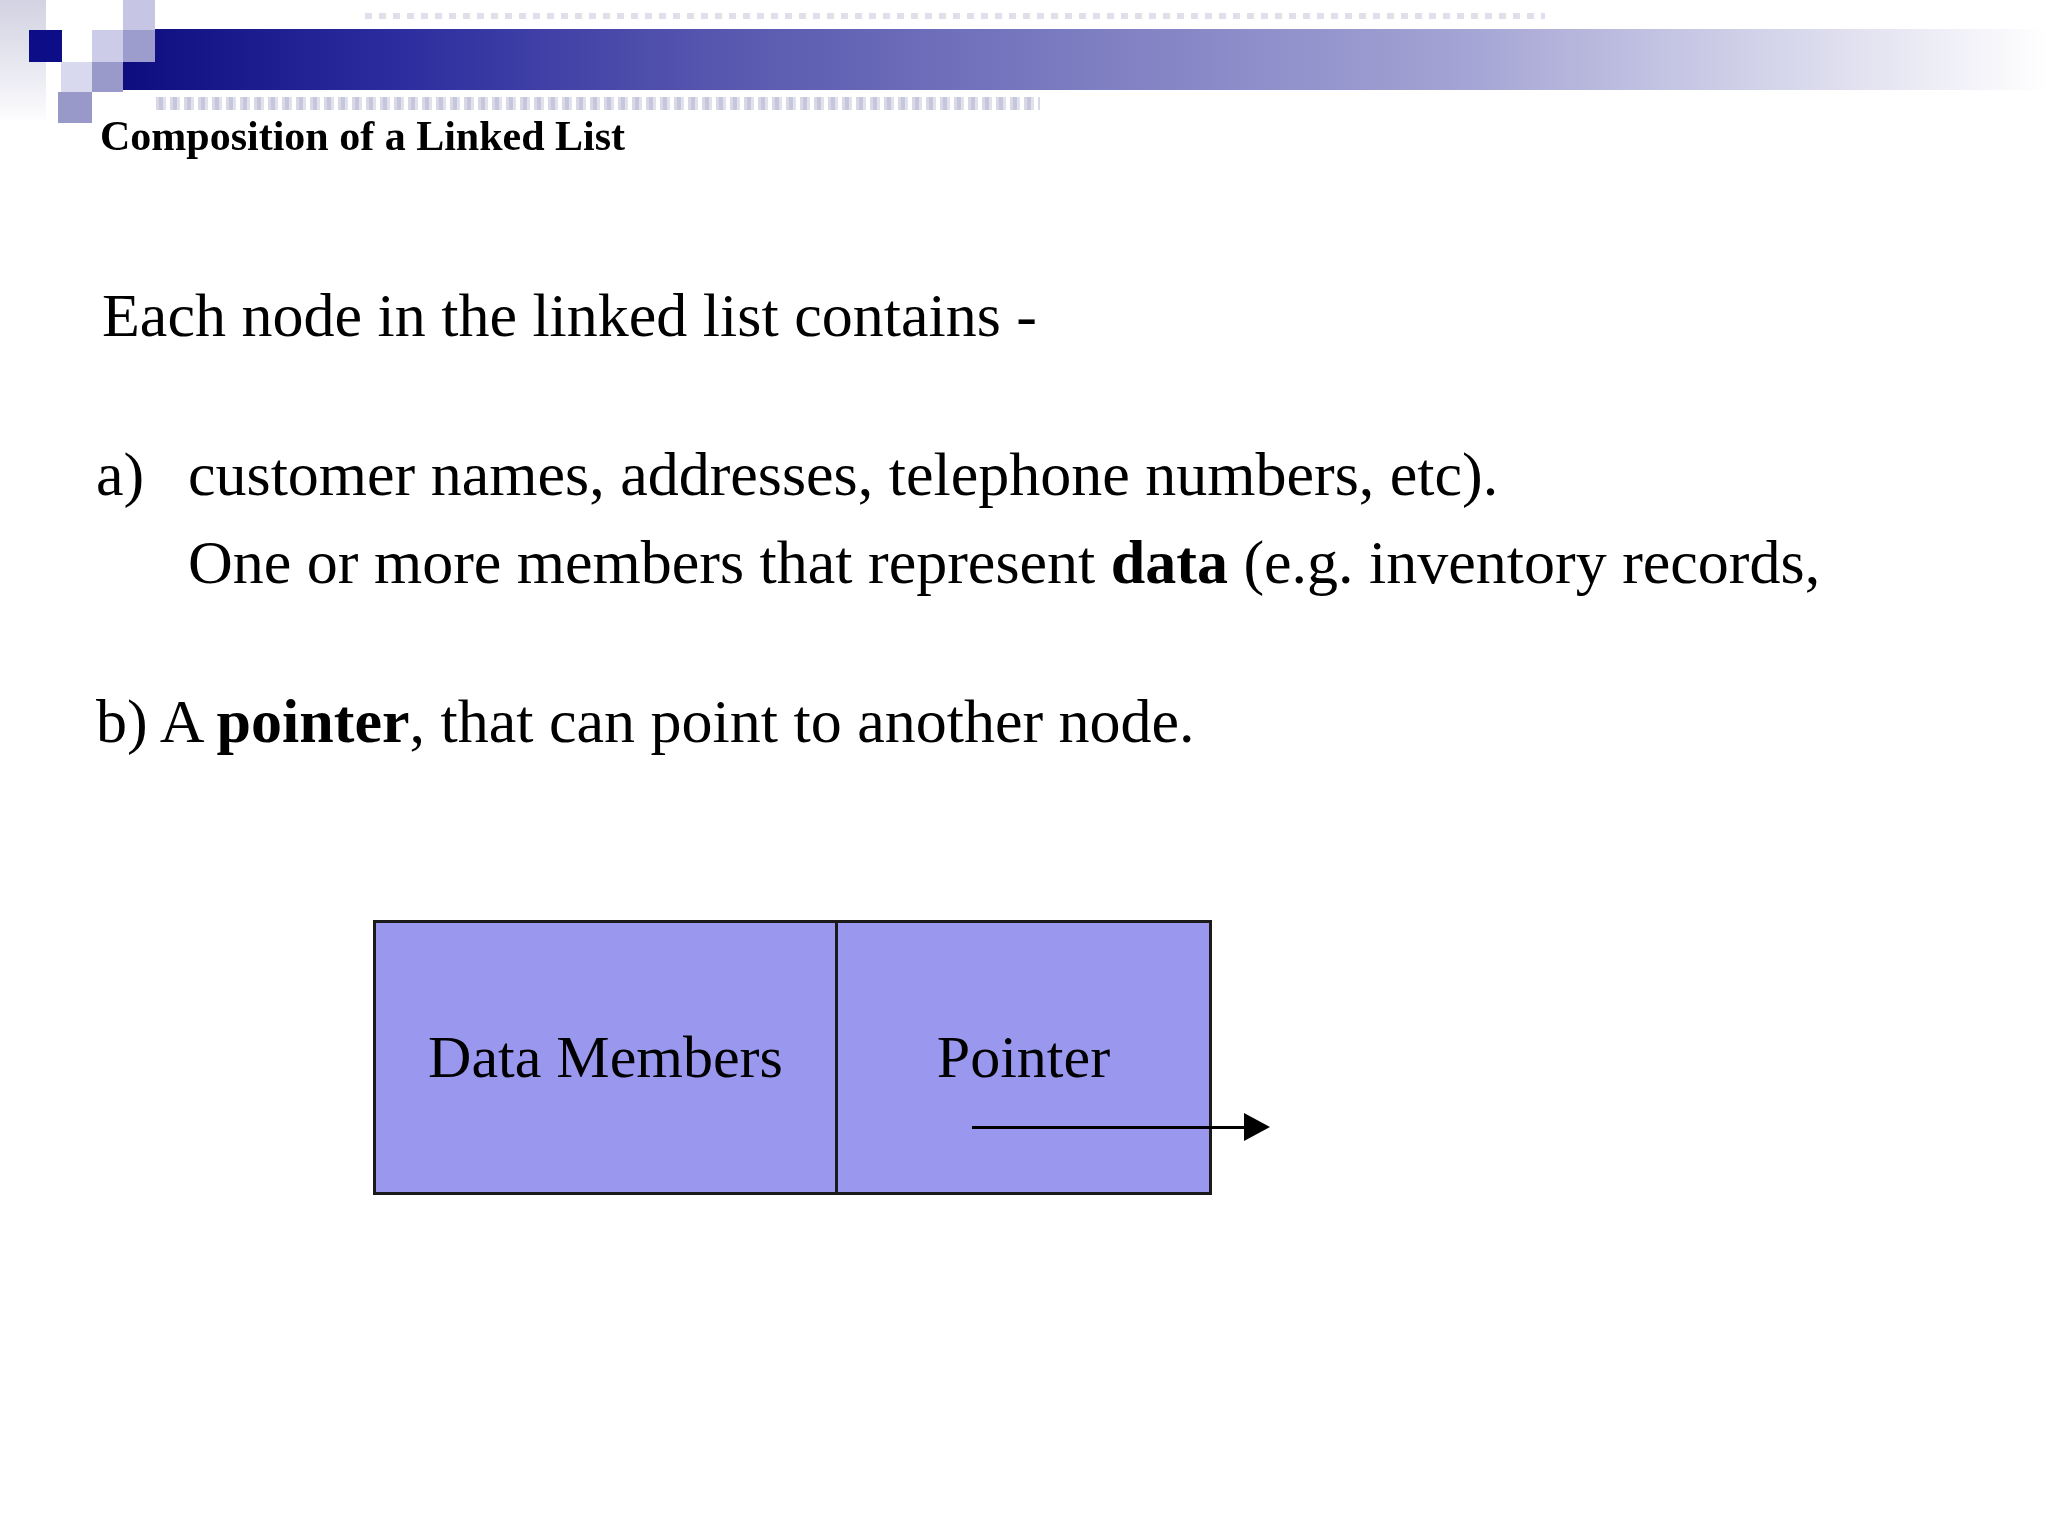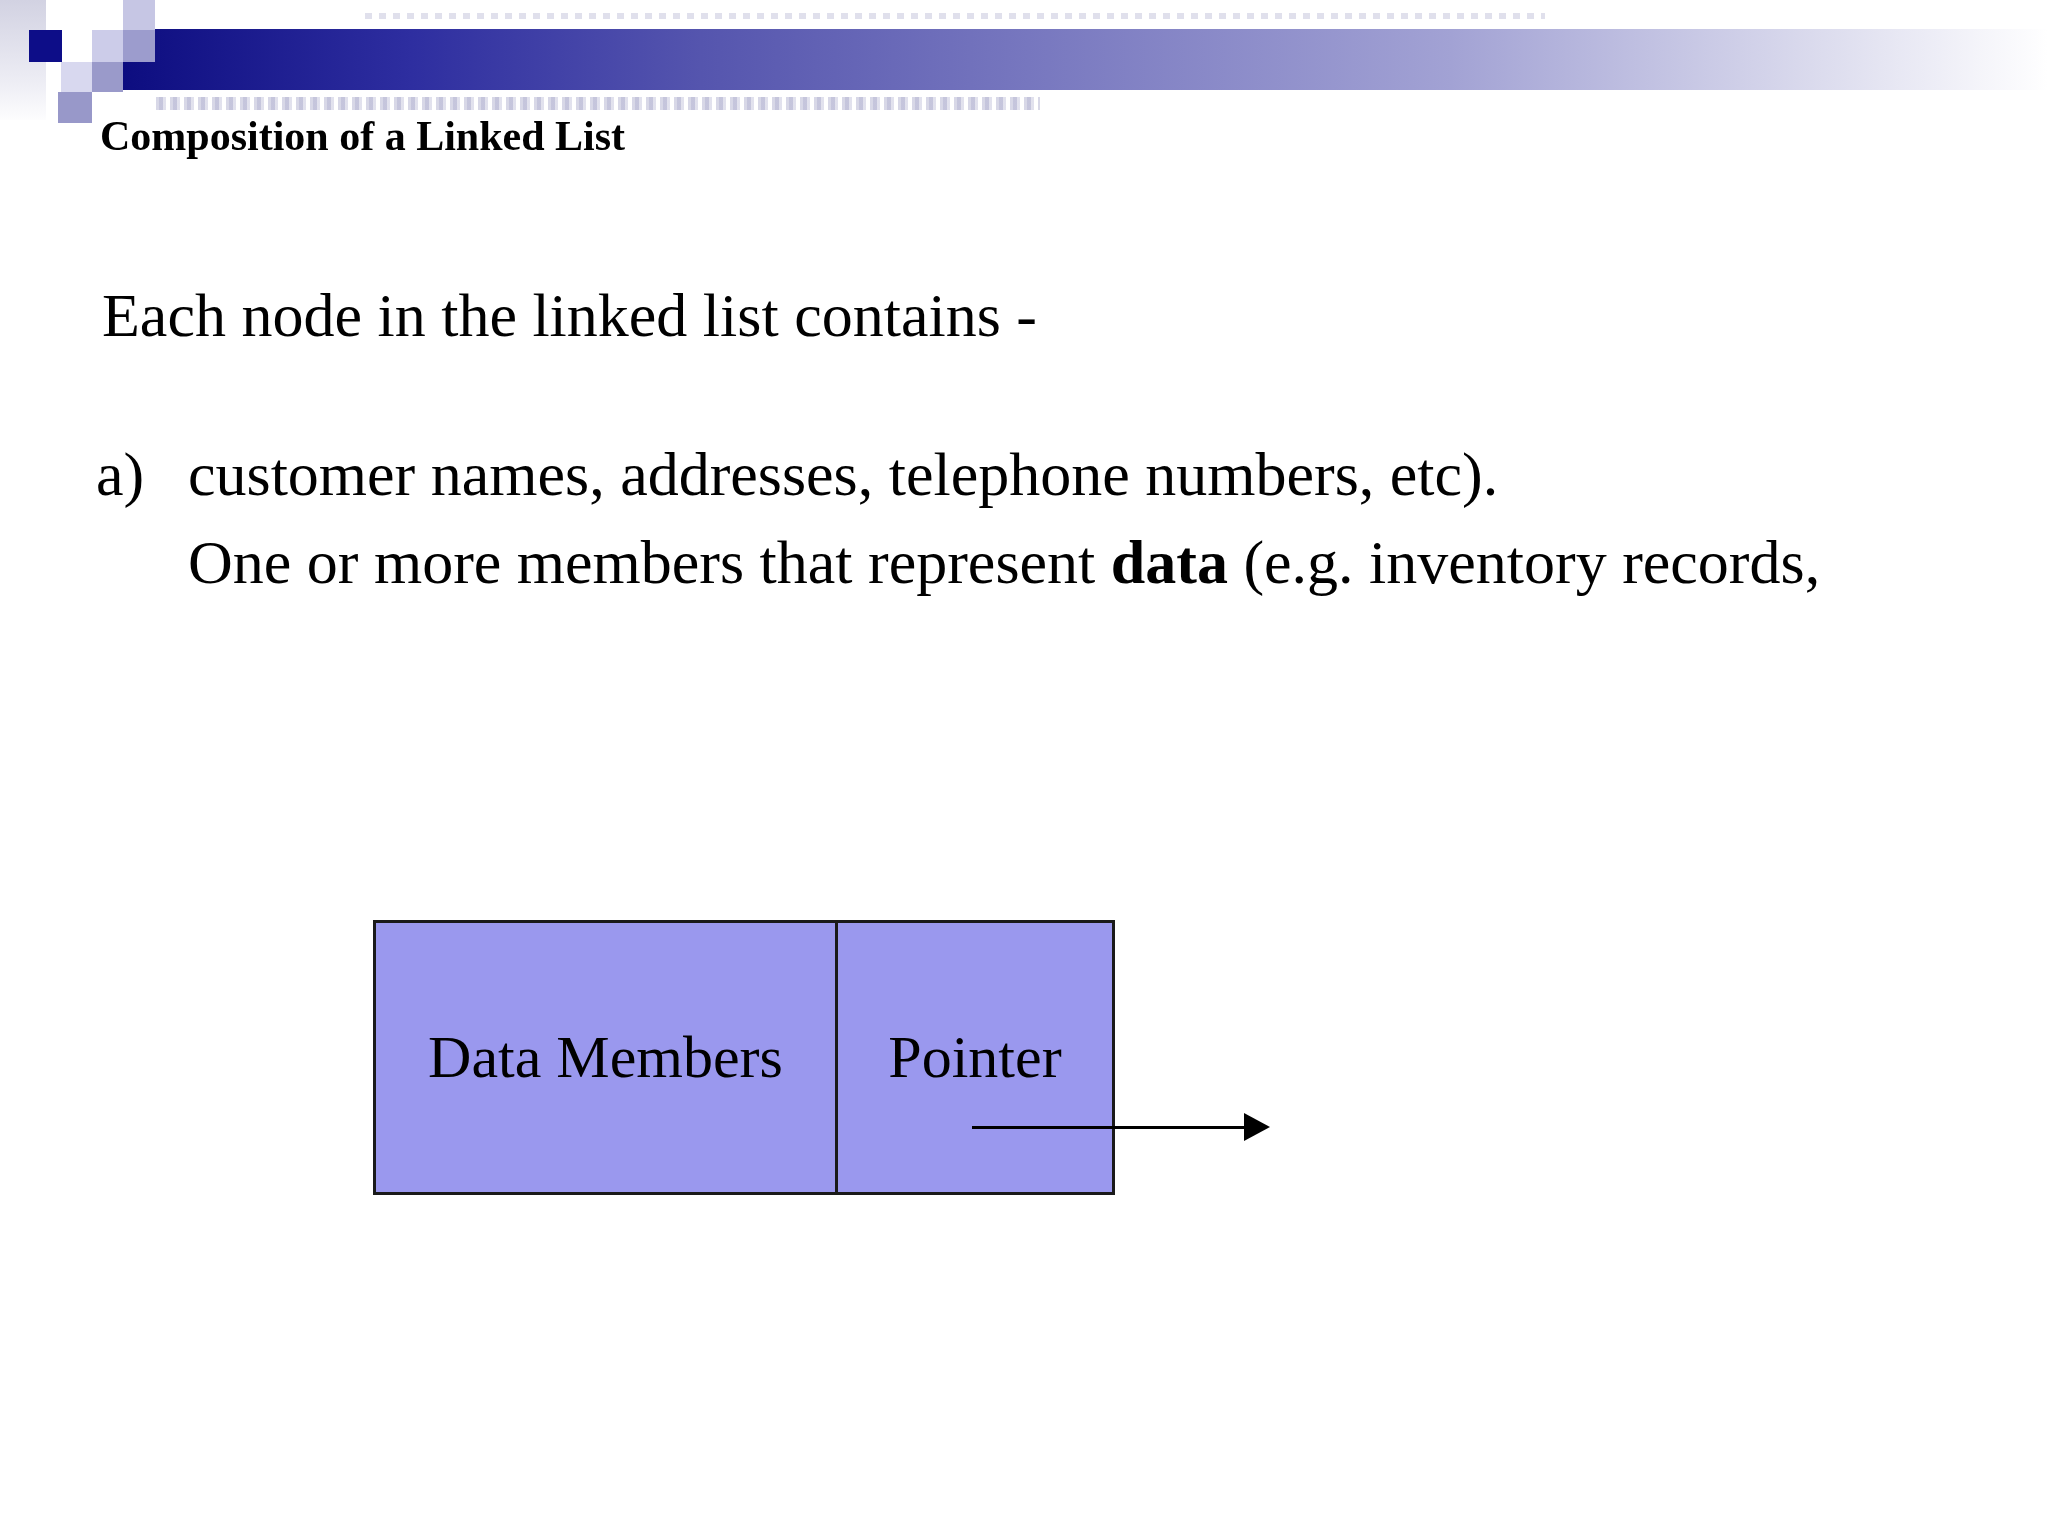--- a/index.html
+++ b/index.html
@@ -62,21 +62,21 @@
   }
   .item-a .marker{grid-column:1;}
   .item-a .lines{grid-column:2;}
   .item-a .line{white-space:nowrap;}
   .item-b{
     position:absolute;left:96px;top:686px;white-space:nowrap;
   }
 
   
   .node-box{
-    position:absolute;left:373px;top:920px;width:742px;height:275px;
+    position:absolute;left:373px;top:920px;width:839px;height:275px;
     box-sizing:border-box;border:3px solid #1a1a1a;background:#9a98ee;
     display:flex;font-size:60px;
   }
   .cell{display:flex;align-items:center;justify-content:center;box-sizing:border-box;}
   .cell-data{width:462px;border-right:3px solid #1a1a1a;}
   .cell-pointer{flex:1;}
   .arrow-line{
     position:absolute;left:972px;top:1126px;width:272px;height:3px;
     background:#000000;z-index:4;
   }
@@ -109,20 +109,21 @@
   <p class="intro">Each node in the linked list contains -</p>
 
   <div class="item item-a">
     <span class="marker">a)</span>
     <div class="lines">
       <div class="line">customer names, addresses, telephone numbers, etc).</div>
       <div class="line"><span>One or more members that represent </span><span class="b">data</span><span> (e.g. inventory records,</span></div>
     </div>
   </div>
 
+  <div class="item item-b"><span class="marker">b)</span><span> A </span><span class="b">pointer</span><span>, that can point to another node.</span></div>
 
   <div class="node-box">
     <div class="cell cell-data">
       <span>Data Members</span>
     </div>
     <div class="cell cell-pointer">
       <span>Pointer</span>
     </div>
   </div>
   <div class="arrow-line"></div>

